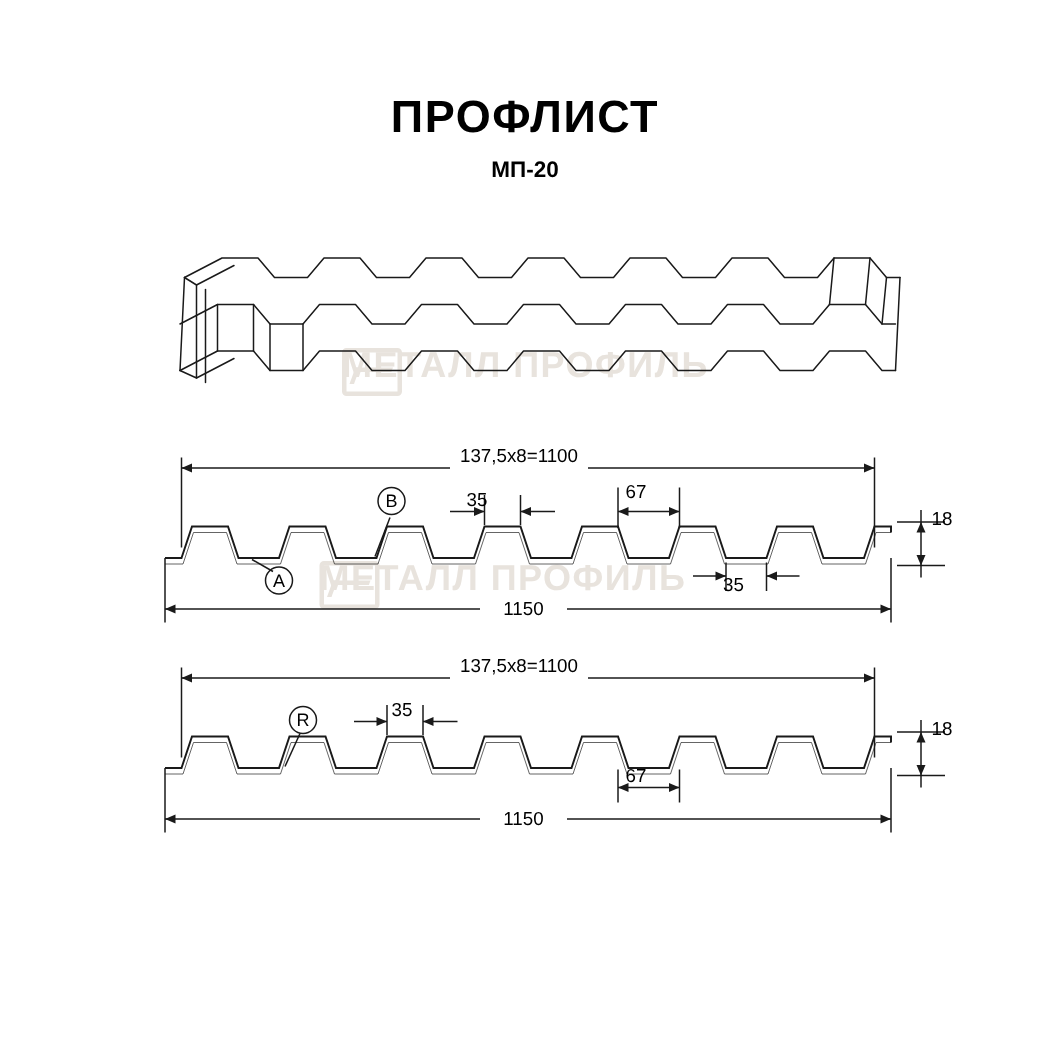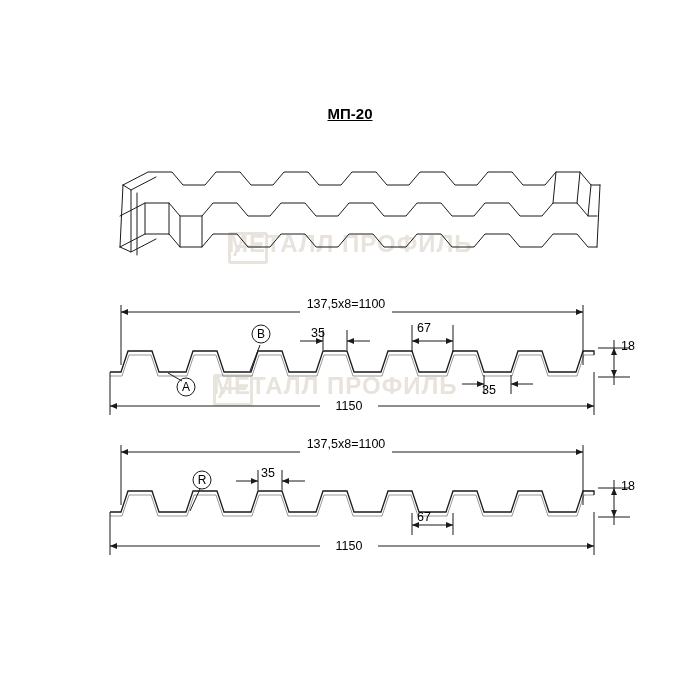--- a/index.html
+++ b/index.html
@@ -32,21 +32,20 @@
     letter-spacing: 1px;
   }
   .subtitle {
     position: absolute;
     left: 0;
     top: 105px;
     width: 700px;
     text-align: center;
     font-size: 15px;
     font-weight: bold;
-    text-decoration: underline;
   }
   .footer {
     position: absolute;
     left: 0;
     top: 620px;
     width: 700px;
     text-align: center;
     font-size: 14.5px;
     font-weight: bold;
     letter-spacing: 0.3px;
@@ -97,20 +96,21 @@
     font-size: 12px;
     fill: #000;
     font-weight: normal;
   }
 </style>
 </head>
 <body>
 
 <div class="sheet">
 
+  <div class="title">ПРОФЛИСТ</div>
   <div class="subtitle">МП-20</div>
 
   <div class="wm-logo wm-logo1"></div>
   <div class="wm wm1">МЕТАЛЛ ПРОФИЛЬ</div>
   <div class="wm-logo wm-logo2"></div>
   <div class="wm wm2">МЕТАЛЛ ПРОФИЛЬ</div>
 
   <svg class="draw" viewBox="0 0 700 700">
 
     <g fill="none" stroke="#1a1a1a" stroke-width="1" stroke-linejoin="round" stroke-linecap="round">

